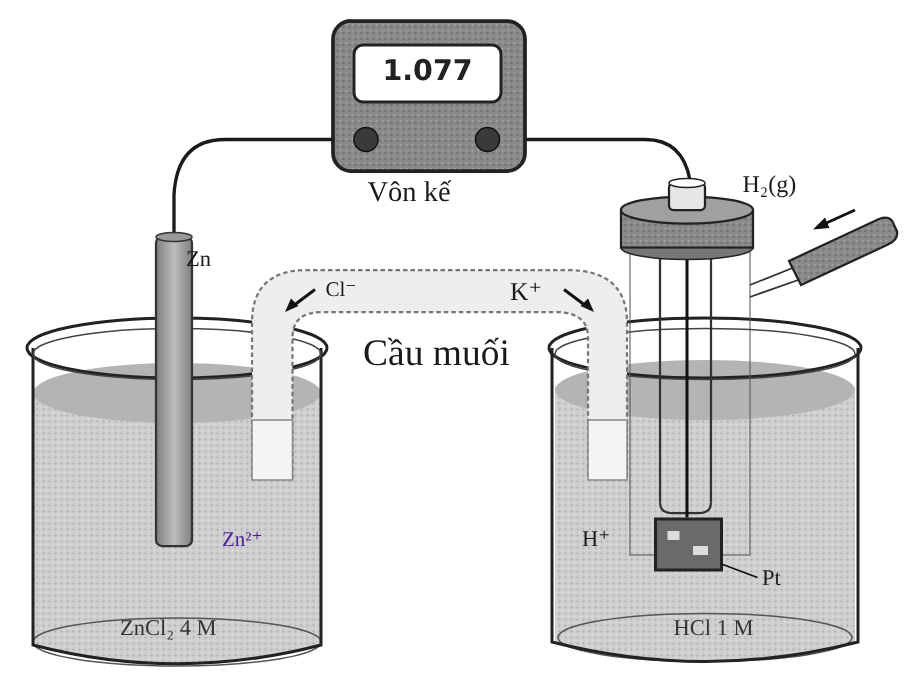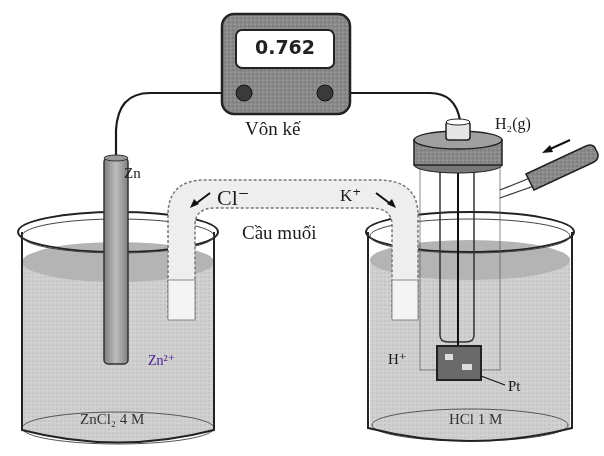--- a/index.html
+++ b/index.html
@@ -106,25 +106,25 @@
     <line x1="500" y1="190" x2="530" y2="178" stroke="#333" stroke-width="1.2"></line>
     <line x1="500" y1="198" x2="534" y2="186" stroke="#333" stroke-width="1.2"></line>
     <path d="M526,174 L586,146 Q594,143 596,150 L598,154 Q599,160 592,163 L534,190 Z" fill="url(#grainDark)" stroke="#222" stroke-width="1.5"></path>
   </g>
   <g>
     <line x1="570" y1="140" x2="548" y2="150" stroke="#111" stroke-width="2"></line>
     <polygon points="542,153 550,145 553,152" fill="#111"></polygon>
   </g>
 </svg>
 
-<div class="meter-val" style="left:245px; top:36px;">0.762</div>
+<div class="meter-val" style="left:245px; top:36px;">1.077</div>
 
 <div class="lbl serif" style="left:245px; top:118px; font-size:19px;">Vôn kế</div>
 <div class="lbl serif" style="left:124px; top:165px; font-size:15px;">Zn</div>
-<div class="lbl serif" style="left:217px; top:185px; font-size:22px;">Cl⁻</div>
+<div class="lbl serif" style="left:217px; top:185px; font-size:14px;">Cl⁻</div>
 <div class="lbl serif" style="left:340px; top:185px; font-size:17px;">K⁺</div>
-<div class="lbl serif" style="left:242px; top:222px; font-size:19px;">Cầu muối</div>
+<div class="lbl serif" style="left:242px; top:222px; font-size:25px;">Cầu muối</div>
 <div class="lbl serif" style="left:495px; top:115px; font-size:16px;">H₂(g)</div>
 <div class="lbl serif" style="left:148px; top:352px; font-size:14px; color:#4c1d95;">Zn²⁺</div>
 <div class="lbl serif" style="left:388px; top:350px; font-size:15px;">H⁺</div>
 <div class="lbl serif" style="left:508px; top:378px; font-size:15px;">Pt</div>
 <div class="lbl serif" style="left:80px; top:411px; font-size:15px; color:#333;">ZnCl₂ 4 M</div>
 <div class="lbl serif" style="left:449px; top:411px; font-size:15px; color:#333;text-align:center;">HCl 1 M</div>
 
 </body></html>

